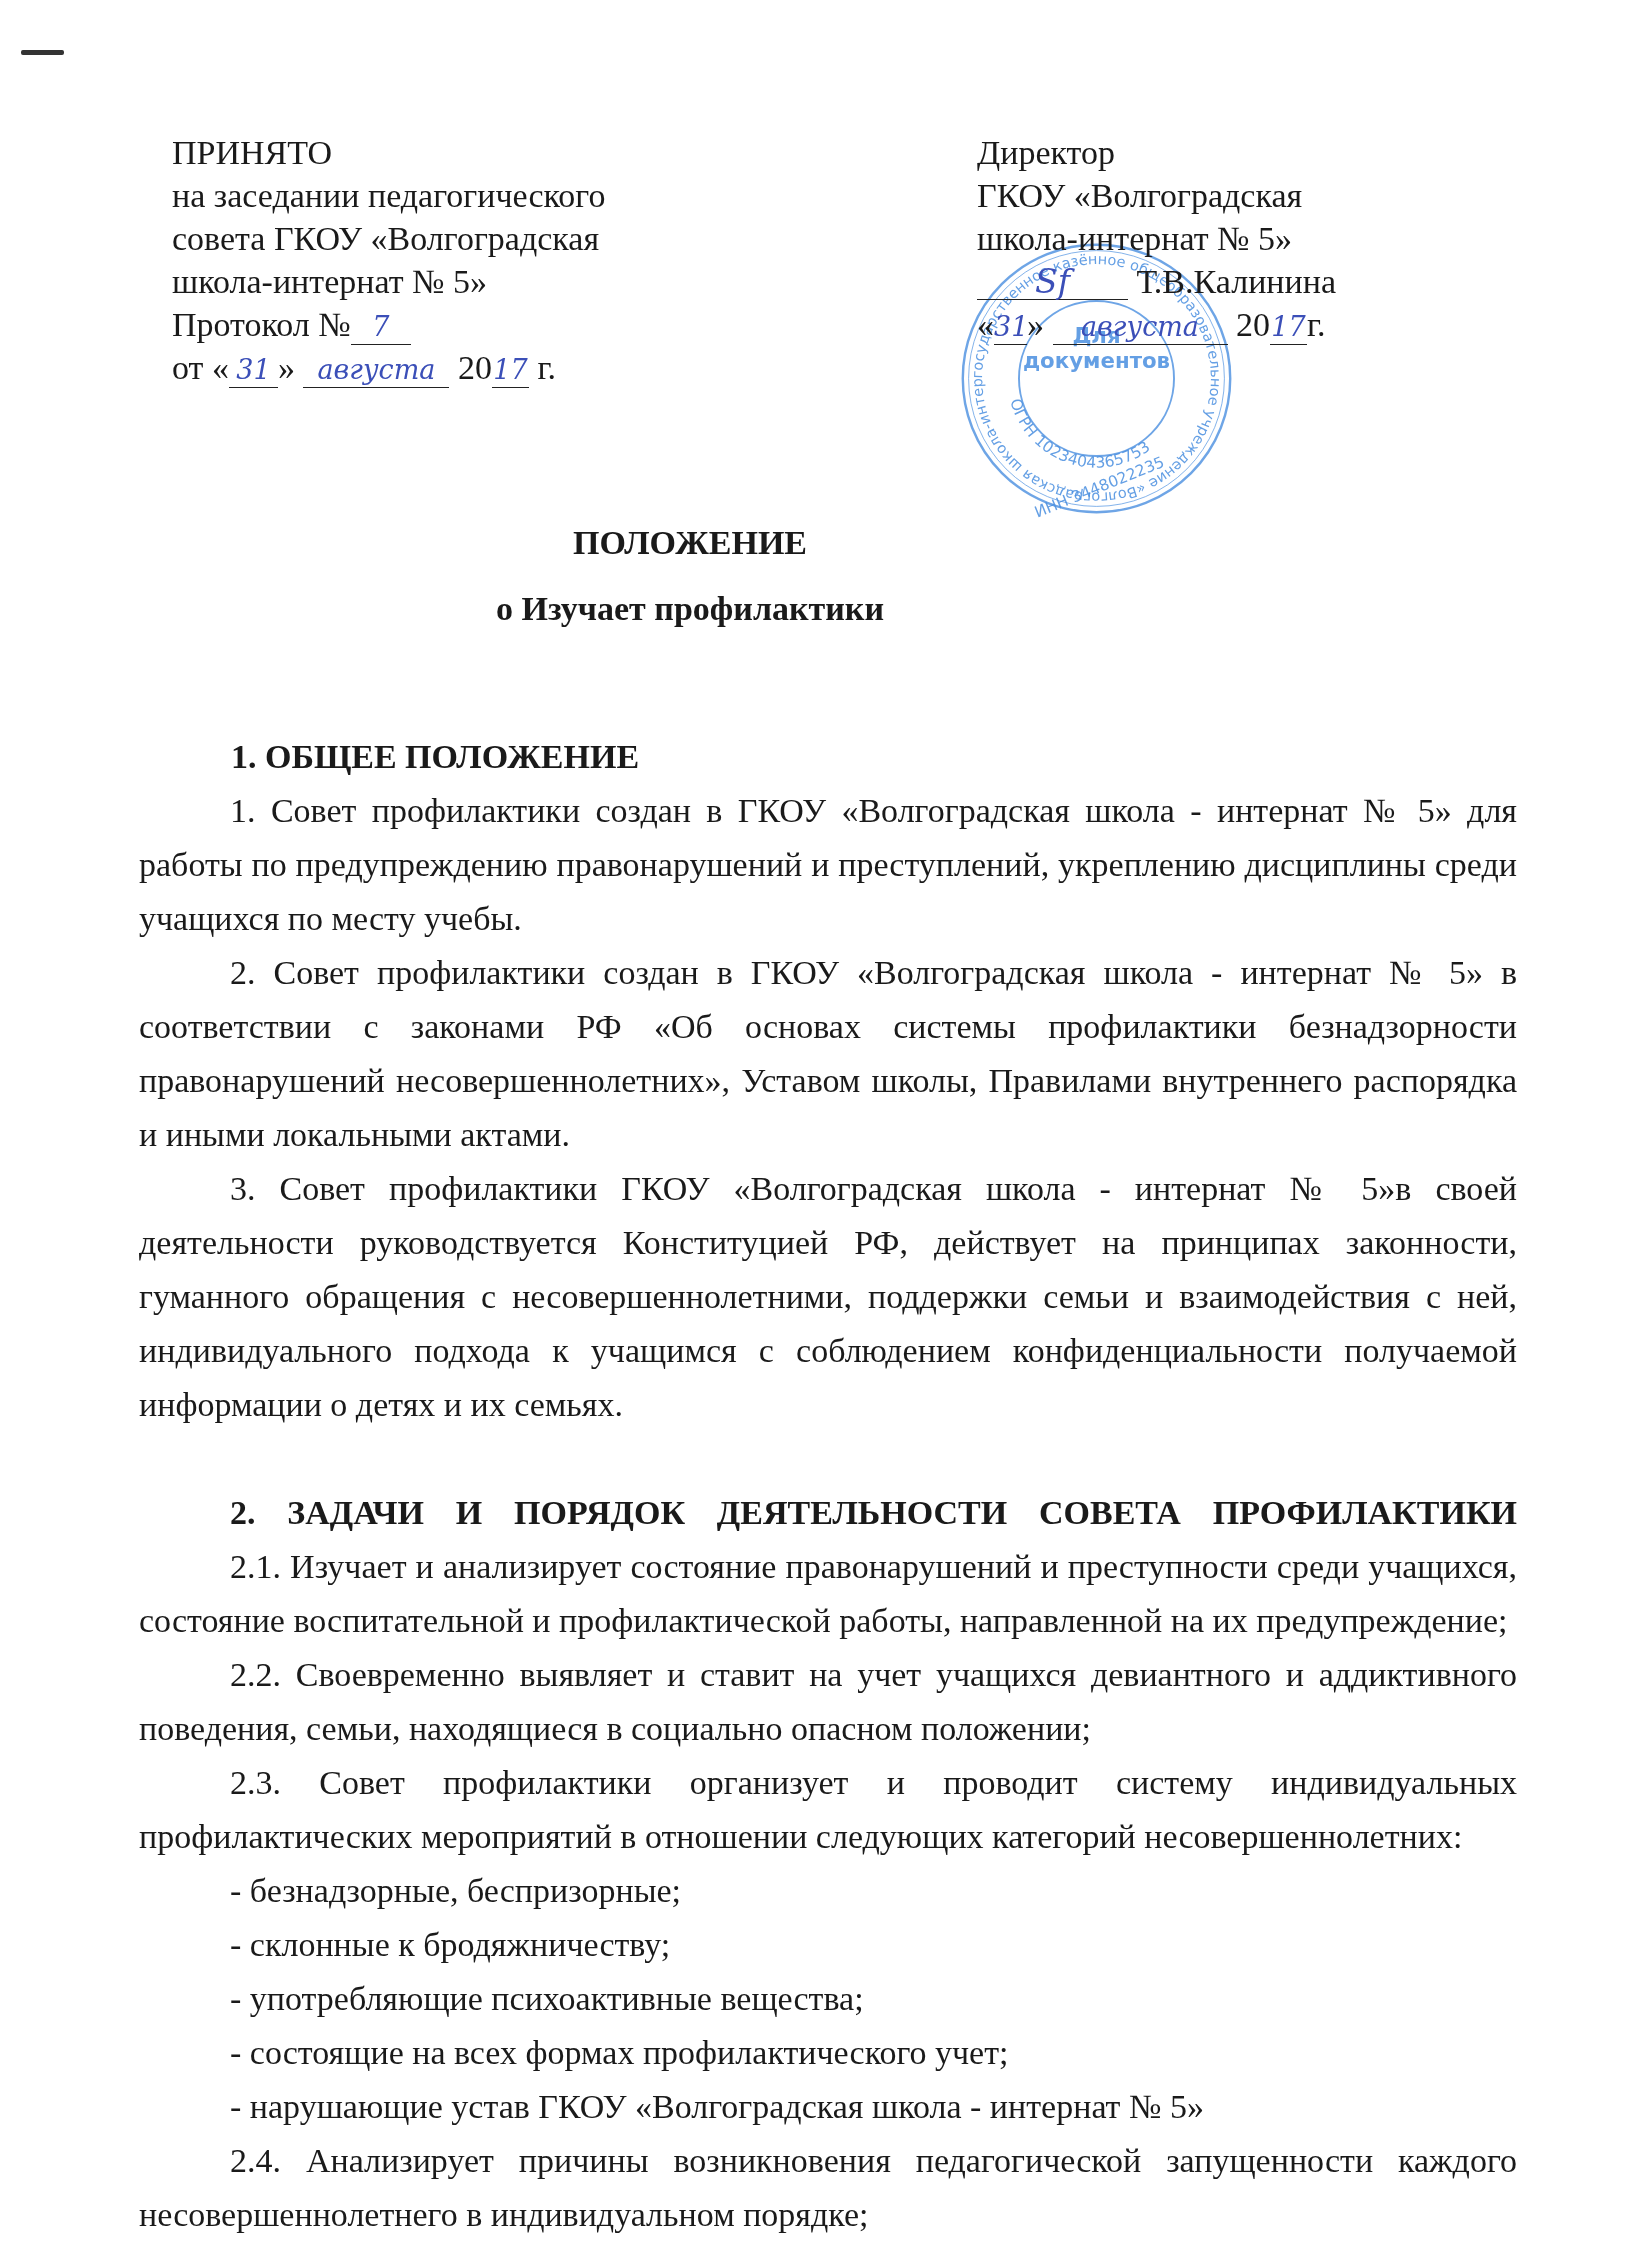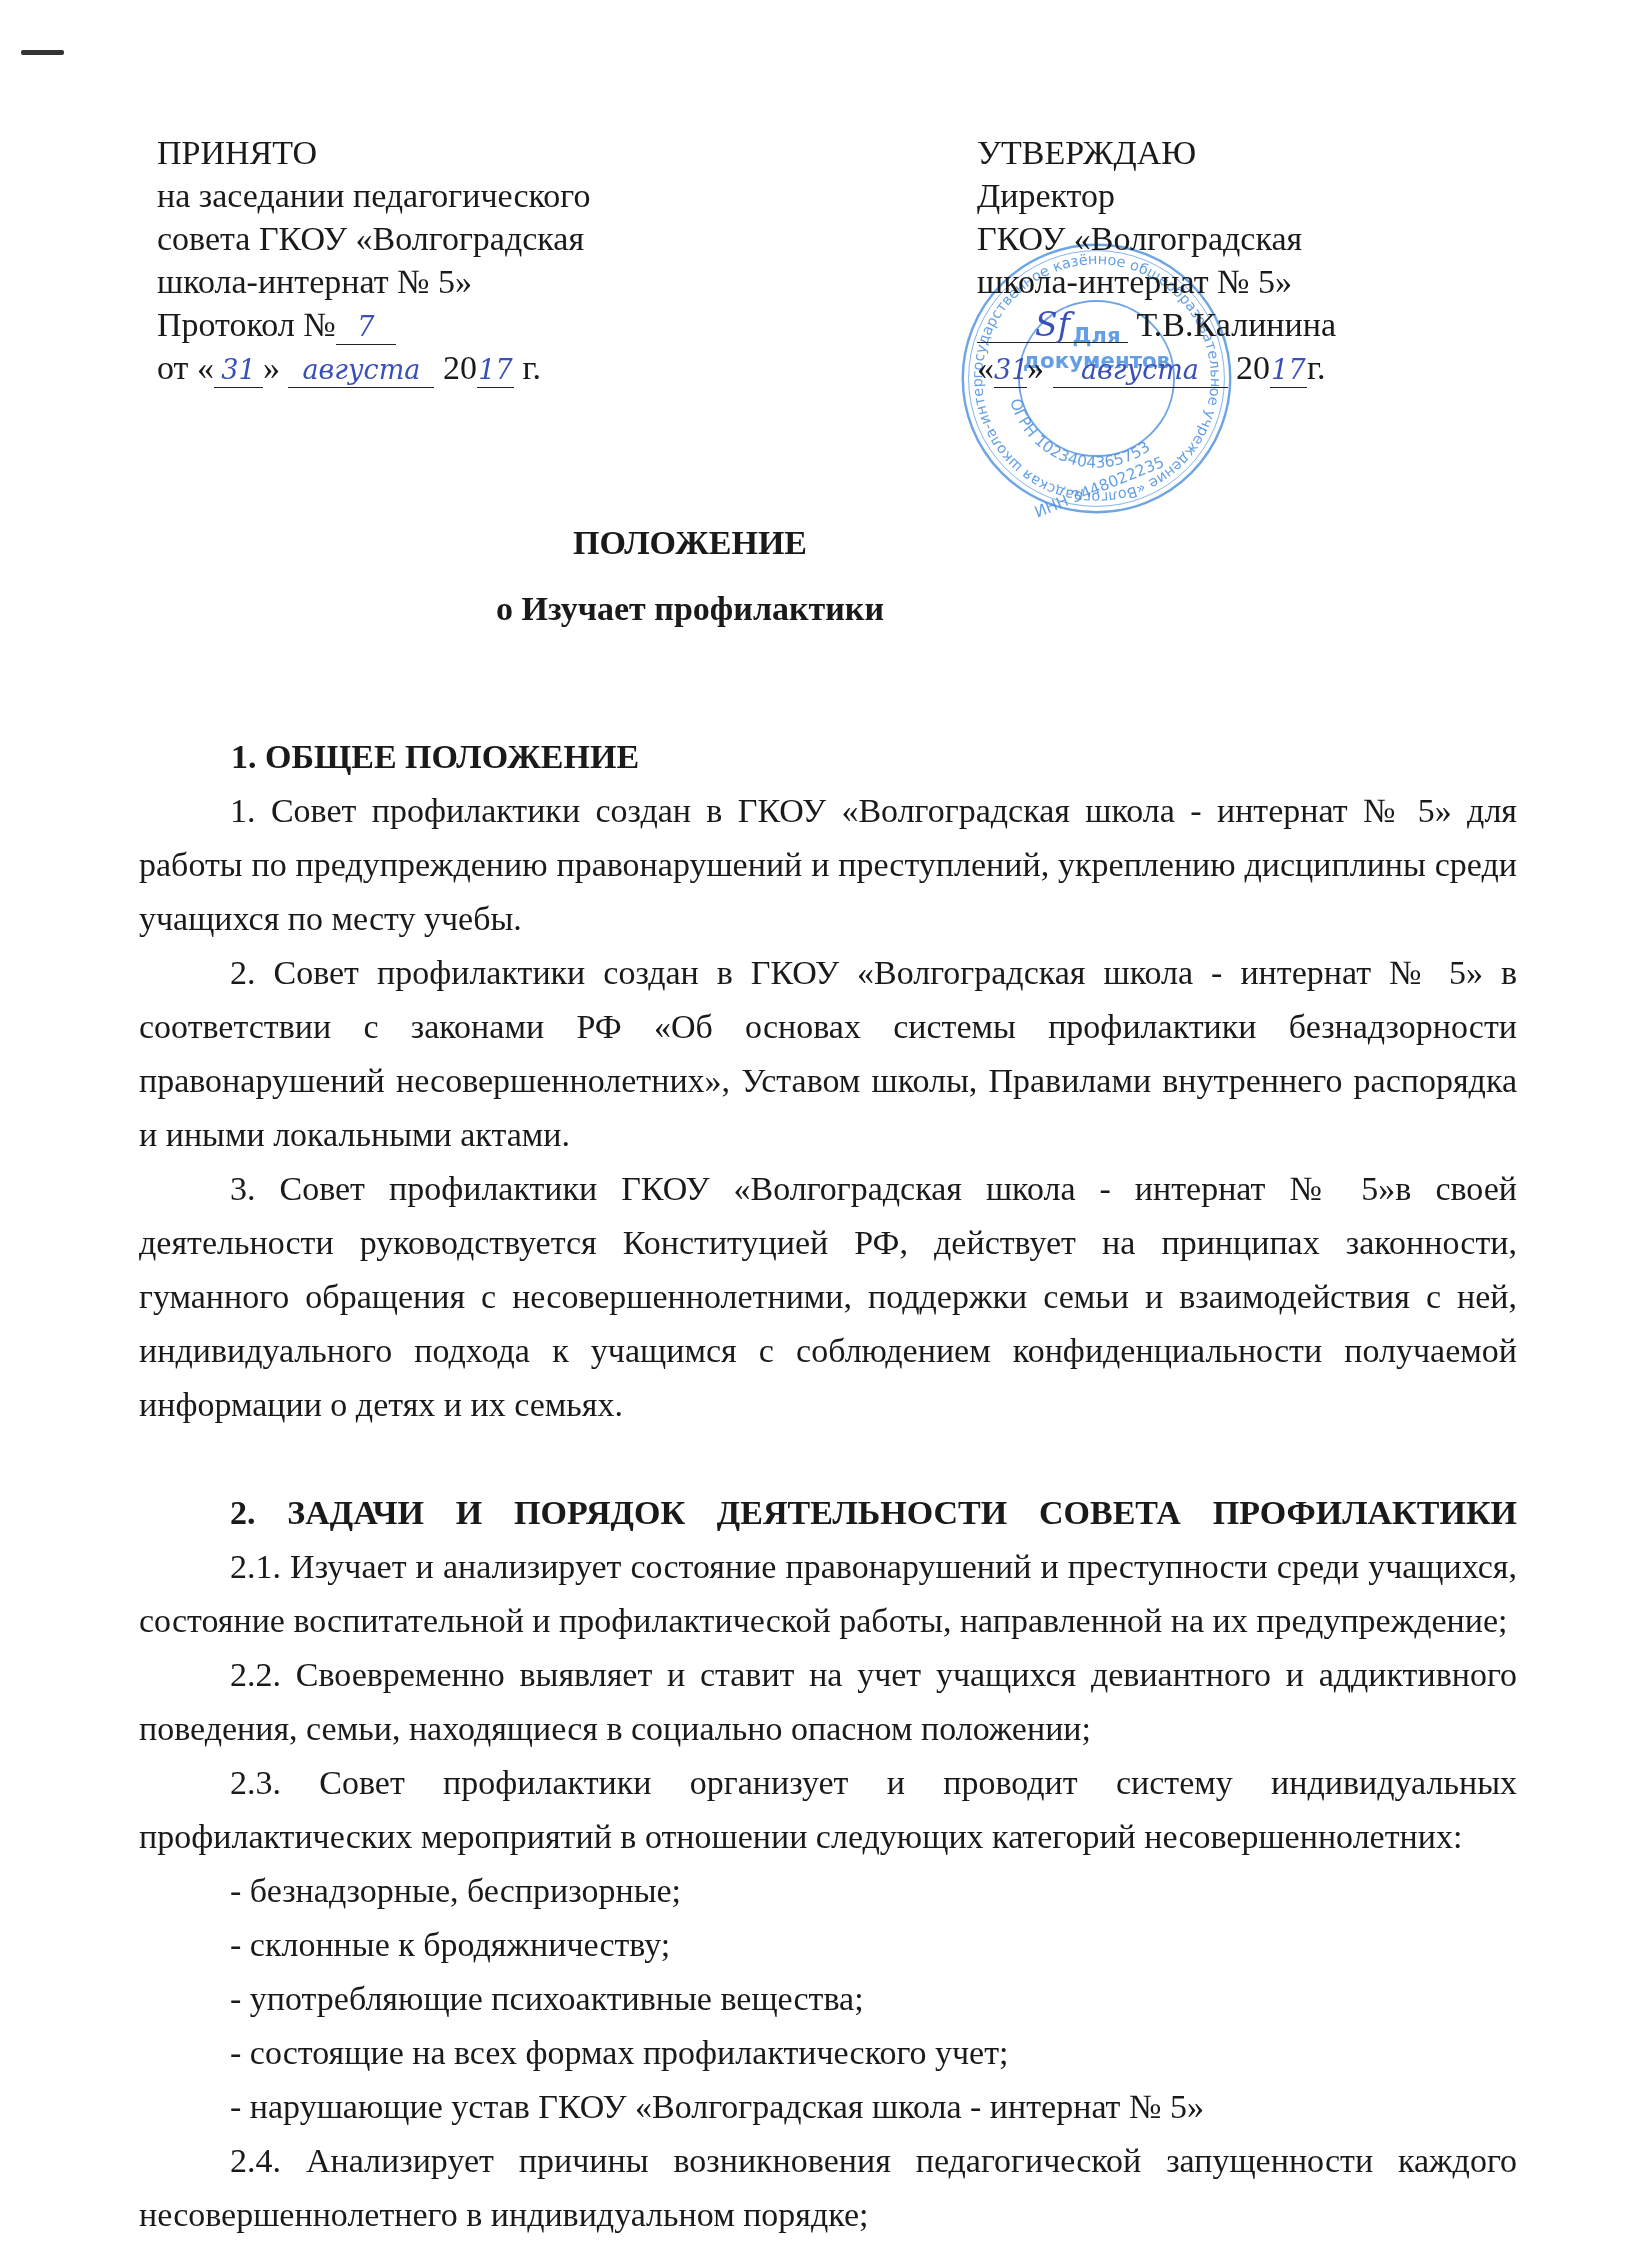--- a/index.html
+++ b/index.html
@@ -1,21 +1,21 @@
 <!DOCTYPE html>
 <html><head>
 <meta charset="utf-8">
 <style>
   html, body { margin: 0; padding: 0; background: #ffffff; }
   body { width: 1646px; height: 2267px; position: relative; overflow: hidden;
          font-family: "Liberation Serif", "DejaVu Serif", serif; color: #1a1a1a; }
   .dash { position: absolute; left: 21.3px; top: 50px; width: 43px; height: 4.9px; background: #333; border-radius: 1.9px; }
   .hdr { position: absolute; top: 131px; font-size: 34px; line-height: 43px; }
   .hdr div { white-space: nowrap; }
-  .hdr-left { left: 157px; }
+  .hdr-left { left: 172px; }
   .hdr-right { left: 977px; }
   .blank { display: inline-block; border-bottom: 1.9px solid #222; text-align: center; line-height: 35px; }
   .hw { font-family: "DejaVu Serif", serif; font-style: italic; color: #3b4fb8; font-size: 27px; }
   .stamp { position: absolute; left: 956px; top: 238px; width: 281px; height: 281px; }
   .title { position: absolute; left: 0; width: 1380px; text-align: center; font-weight: bold; font-size: 34px; }
   .body { position: absolute; left: 139px; width: 1378px; font-size: 34px; line-height: 54px; }
   .p { text-align: justify; text-indent: 91px; margin: 0; }
   .p.last-left { text-align-last: left; font-family: Liberation Serif, serif; }
   .h { font-weight: bold; margin: 0; }
   .h1 { padding-left: 92px; }
@@ -57,21 +57,20 @@
   </text>
   <text font-family="DejaVu Sans, sans-serif" font-size="16" fill="#4a8fe0" opacity="0.85">
     <textPath href="#innerArc" startOffset="8%">ОГРН 1023404365753</textPath>
   </text>
   <text x="145" y="108" text-anchor="middle" font-family="DejaVu Sans, sans-serif" font-weight="bold" font-size="22" fill="#4a8fe0" opacity="0.85">Для</text>
   <text x="145" y="134" text-anchor="middle" font-family="DejaVu Sans, sans-serif" font-weight="bold" font-size="22" fill="#4a8fe0" opacity="0.85">документов</text>
   <text x="150" y="262" text-anchor="middle" font-family="DejaVu Sans, sans-serif" font-size="16" fill="#4a8fe0" opacity="0.85" transform="rotate(-22 150 262)">ИНН 3448022235</text>
 </svg>
 
 <div class="hdr hdr-right">
-  <div>УТВЕРЖДАЮ</div>
   <div>Директор</div>
   <div>ГКОУ «Волгоградская</div>
   <div>школа-интернат № 5»</div>
   <div>
     <span class="blank" style="width:151px"><span class="hw" style="font-size:33px">Sf</span></span>
     <span>Т.В.Калинина</span>
   </div>
   <div>
     <span>«</span><span class="blank" style="width:33px"><span class="hw">31</span></span><span>»</span>
     <span class="blank" style="width:175px"><span class="hw">августа</span></span>

